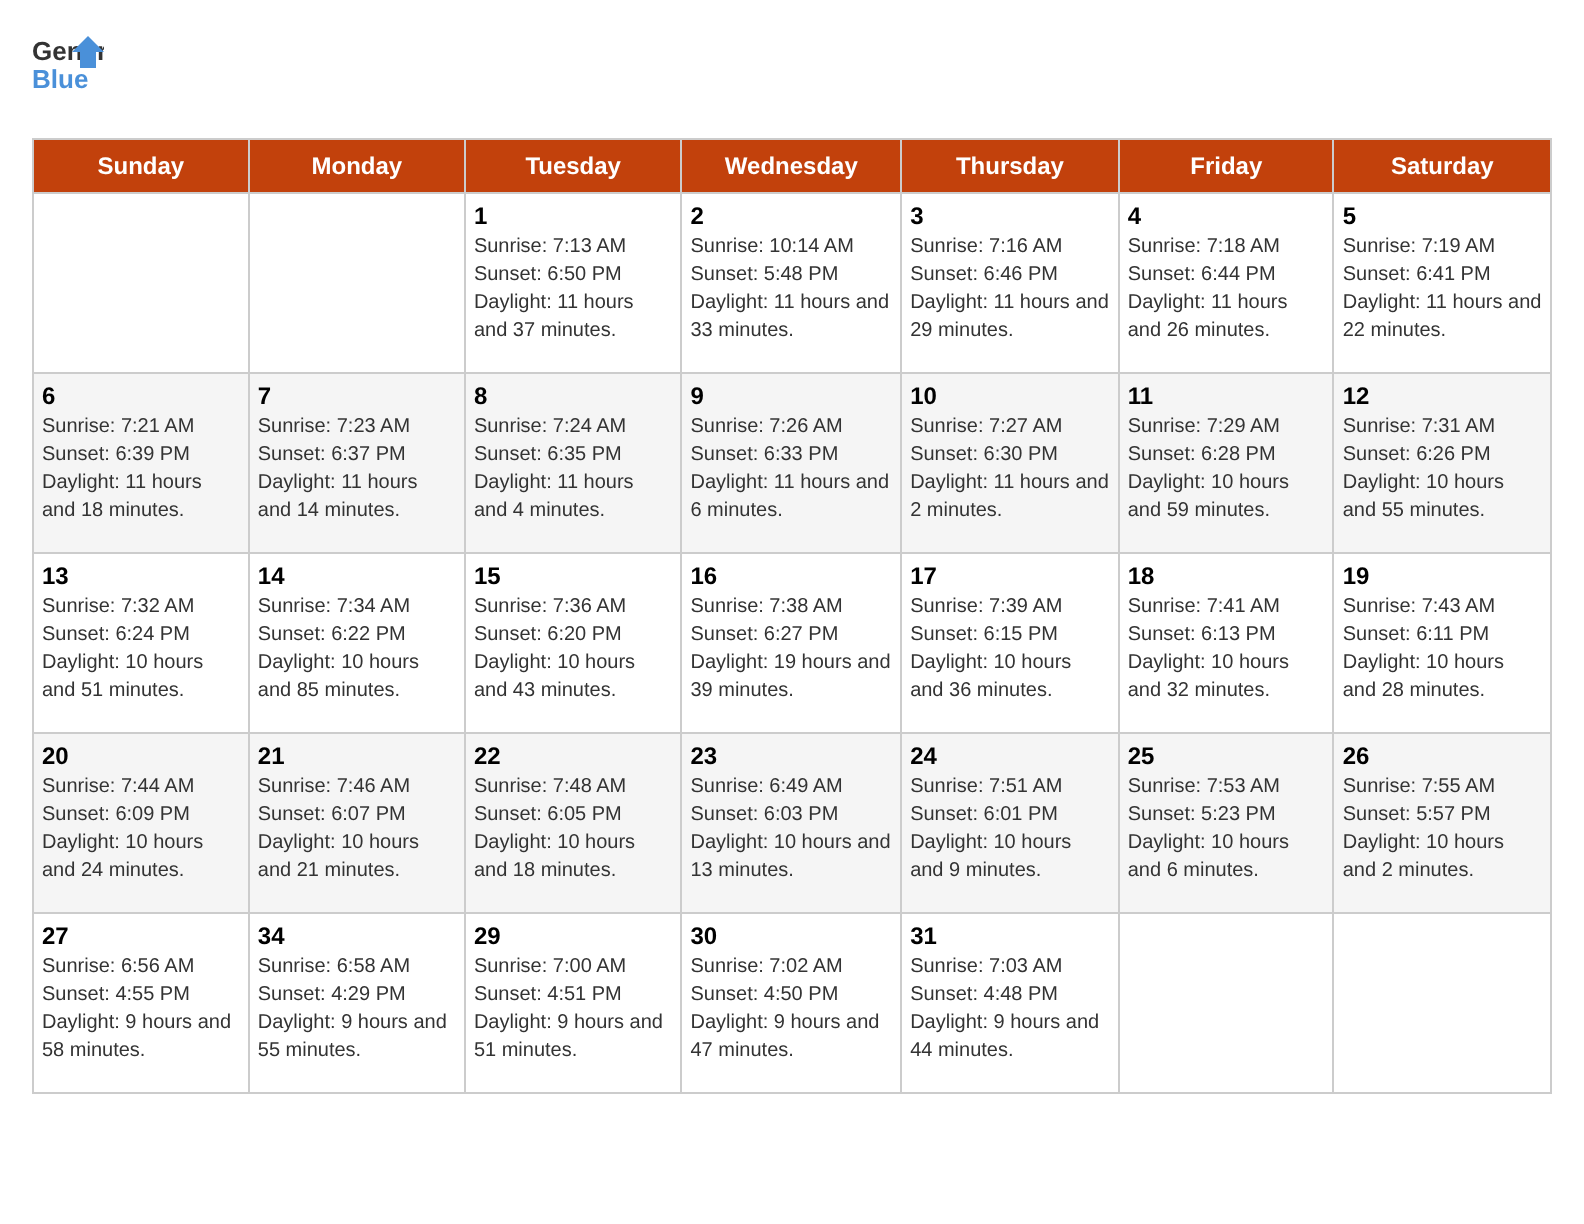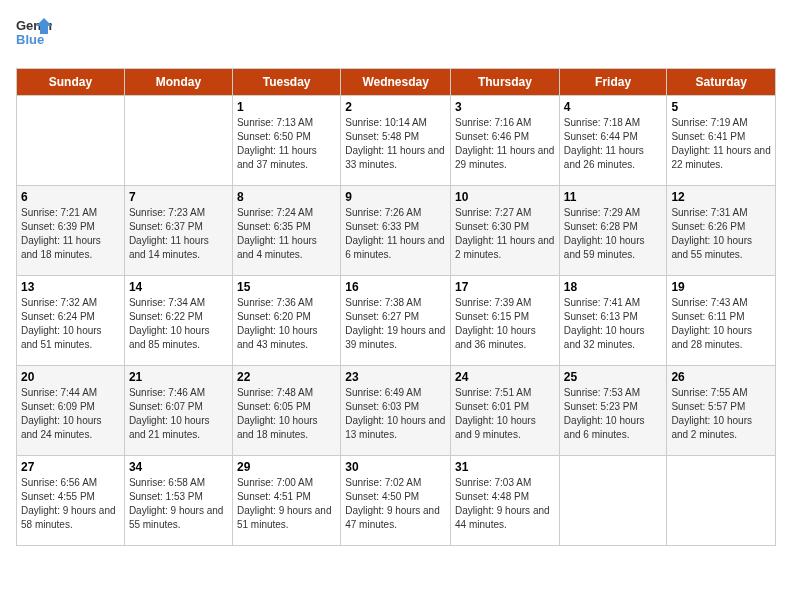--- a/index.html
+++ b/index.html
@@ -274,21 +274,21 @@
       <tr>
         <td>
           <div class="day-num">27</div>
           <div class="day-info">Sunrise: 6:56 AM</div>
           <div class="day-info">Sunset: 4:55 PM</div>
           <div class="day-info">Daylight: 9 hours and 58 minutes.</div>
         </td>
         <td>
           <div class="day-num">34</div>
           <div class="day-info">Sunrise: 6:58 AM</div>
-          <div class="day-info">Sunset: 1:53 PM</div>
+          <div class="day-info">Sunset: 4:29 PM</div>
           <div class="day-info">Daylight: 9 hours and 55 minutes.</div>
         </td>
         <td>
           <div class="day-num">29</div>
           <div class="day-info">Sunrise: 7:00 AM</div>
           <div class="day-info">Sunset: 4:51 PM</div>
           <div class="day-info">Daylight: 9 hours and 51 minutes.</div>
         </td>
         <td>
           <div class="day-num">30</div>

